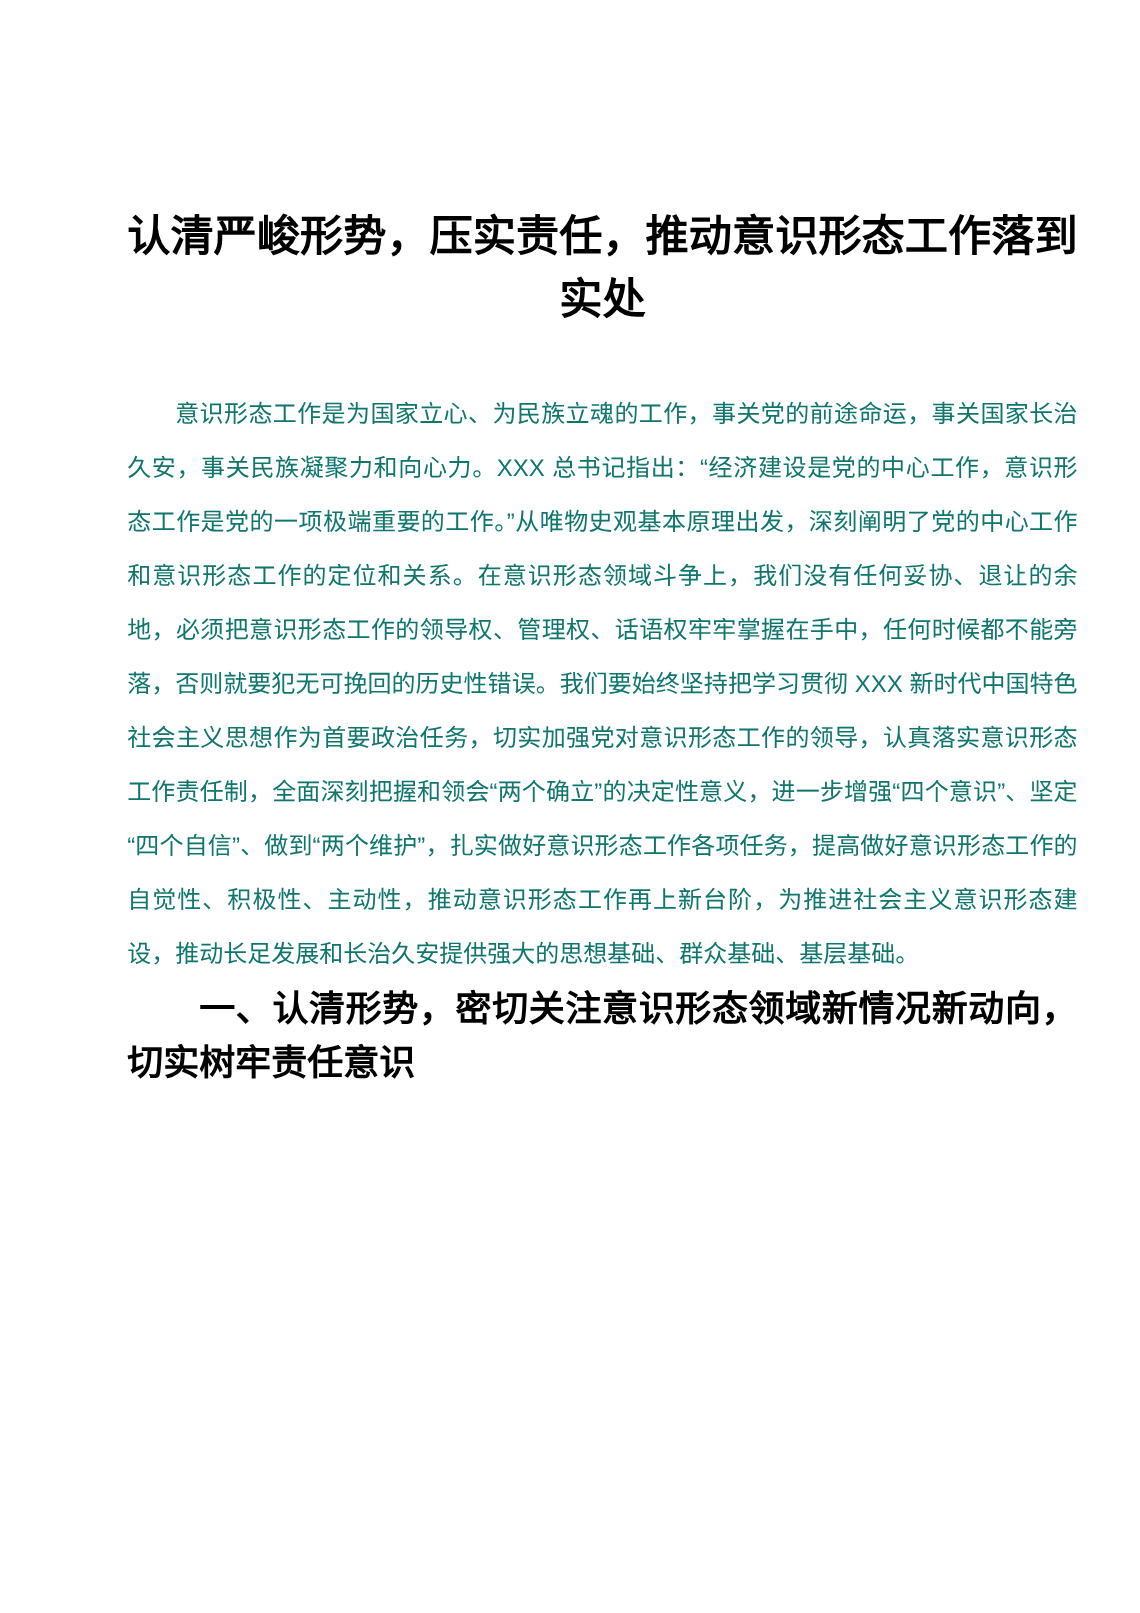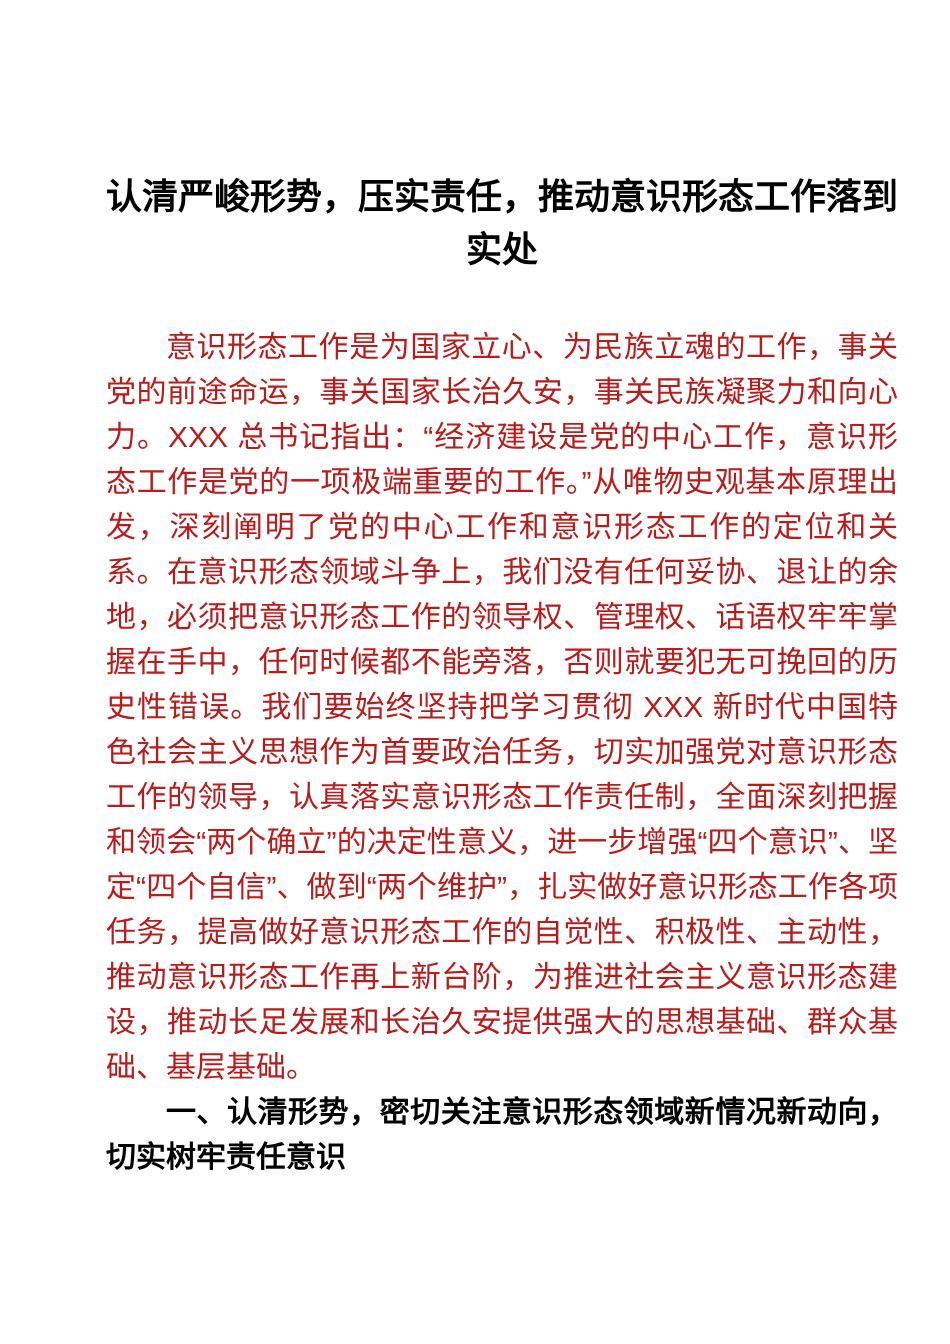--- a/index.html
+++ b/index.html
@@ -24,27 +24,27 @@
       font-size: 36px;
       font-weight: 700;
       line-height: 53px;
       text-align: center;
       color: #000000;
       word-break: break-all;
       overflow-wrap: anywhere;
     }
     .body-para {
       margin: 48px 0 0 0;
-      font-size: 30px;
+      font-size: 20px;
       font-weight: 400;
       line-height: 45px;
       text-align: justify;
       text-justify: inter-ideograph;
       text-indent: 2em;
-      color: #b91c1c;
+      color: #0f766e;
       word-break: break-all;
       overflow-wrap: anywhere;
     }
     .heading-para {
       margin: 0;
       font-size: 30px;
       font-weight: 700;
       line-height: 45px;
       text-align: justify;
       text-justify: inter-ideograph;

